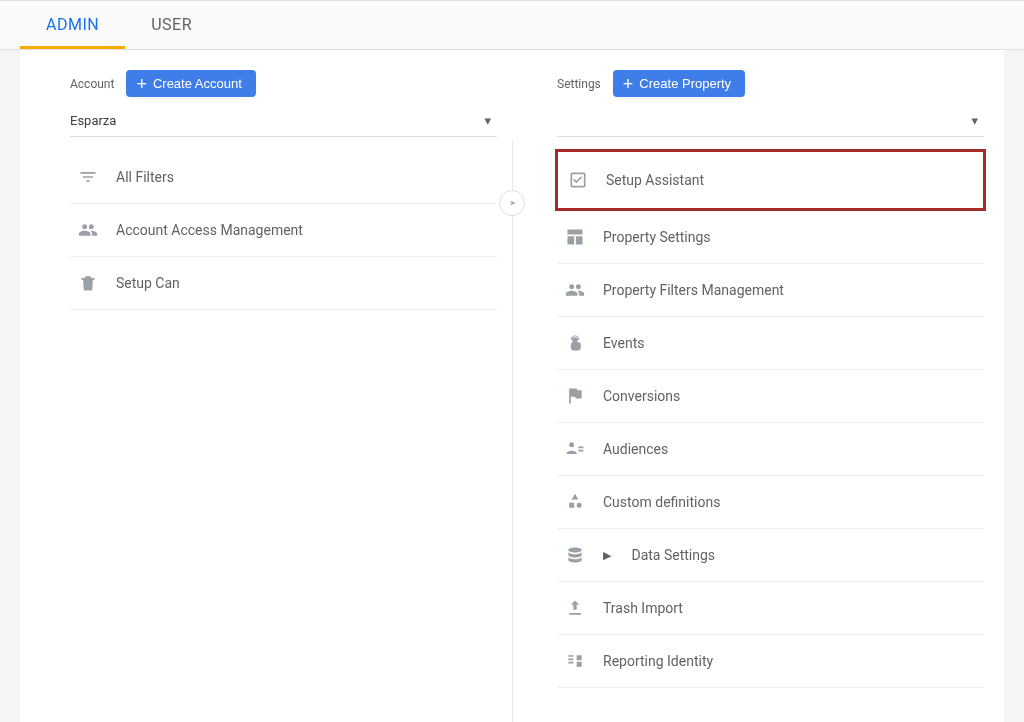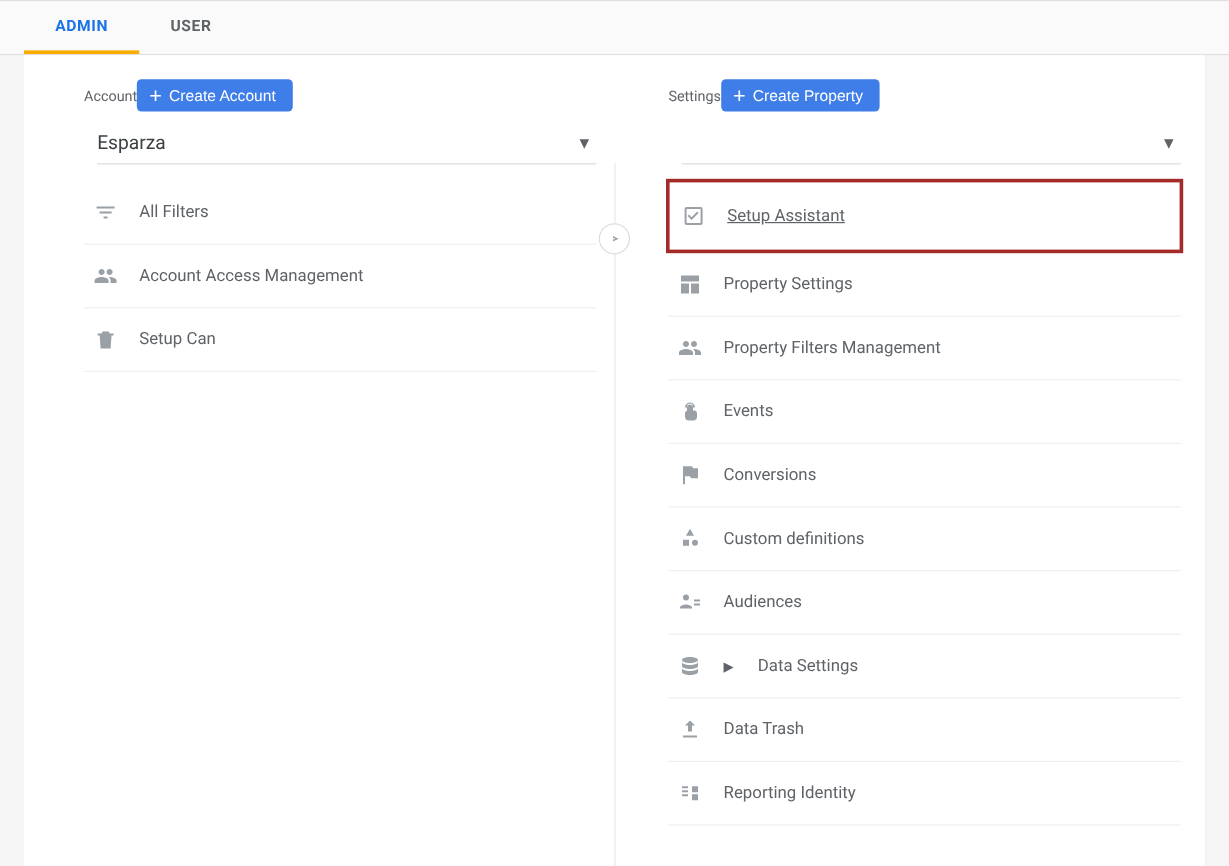--- a/index.html
+++ b/index.html
@@ -16,22 +16,22 @@
   }
   .tabs {
     display: flex;
     border-bottom: 1px solid #e0e0e0;
     border-top: 1px solid #e0e0e0;
     padding-left: 20px;
     background: #fafafa;
   }
   .tab {
     padding: 14px 26px 12px;
-    font-size: 13px;
-    font-weight: 700;
+    font-size: 16px;
+    font-weight: 400;
     letter-spacing: 0.5px;
     color: #5f6368;
     cursor: pointer;
   }
   .tab.active {
     color: #1a73e8;
     border-bottom: 3px solid #f9ab00;
   }
   .content {
     background: #fff;
@@ -69,20 +69,21 @@
     border: 1px solid #dadce0;
     display: flex;
     align-items: center;
     justify-content: center;
     z-index: 2;
   }
   .divider-circle svg { width: 14px; height: 14px; fill: #9aa0a6; }
   .header-row {
     display: flex;
     align-items: center;
+    gap: 12px;
     margin-bottom: 10px;
   }
   .header-label {
     font-size: 12px;
     color: #5f6368;
   }
   .create-btn {
     background: #3f7ee8;
     color: #fff;
     border: none;
@@ -99,25 +100,24 @@
     font-size: 18px;
     line-height: 14px;
     font-weight: 400;
   }
   .selector {
     display: flex;
     justify-content: space-between;
     align-items: center;
     border-bottom: 1px solid #dadce0;
     padding: 6px 6px 8px 0;
-    font-size: 16px;
+    font-size: 13px;
     color: #3c4043;
     cursor: pointer;
     margin-bottom: 14px;
-    margin-left: 11px;
   }
   .selector .caret { color: #5f6368; }
   .menu-list { }
   .menu-item {
     display: flex;
     align-items: center;
     gap: 16px;
     padding: 14px 10px 14px 6px;
     border-bottom: 1px solid #eeeeee;
     cursor: pointer;
@@ -135,21 +135,21 @@
   .menu-item .expand-caret {
     font-size: 11px;
     color: #5f6368;
     margin-right: 4px;
   }
   .highlight-box {
     border: 3px solid #a52a2a;
     padding: 2px;
     margin: -2px -2px 0 -2px;
   }
-  .highlight-box .menu-item { border-bottom: none; text-decoration: underline; }
+  .highlight-box .menu-item { border-bottom: none; }
 </style>
 </head>
 <body>
 
 <div class="page">
   <div class="tabs">
     <div class="tab active">ADMIN</div>
     <div class="tab">USER</div>
   </div>
 
@@ -254,49 +254,49 @@
           <span class="icon-slot">
             <svg viewBox="0 0 24 24">
                 <path d="M5 3h9l1 2h5v10h-7l-1-2H7v8H5z"></path>
               </svg>
           </span>
           <span>Conversions</span>
         </div>
         <div class="menu-item">
           <span class="icon-slot">
             <svg viewBox="0 0 24 24">
+                <path d="M8 10a3 3 0 100-6 3 3 0 000 6zm-6 8v-1c0-2 4-3 6-3s6 1 6 3v1H2zm14-9h6v2h-6zm0 4h6v2h-6z"></path>
+              </svg>
+          </span>
+          <span>Audiences</span>
+        </div>
+        <div class="menu-item">
+          <span class="icon-slot">
+            <svg viewBox="0 0 24 24">
                 <path d="M12 2l4 7H8l4-7zM5 13h6v6H5zM17 13a3 3 0 110 6 3 3 0 010-6z"></path>
               </svg>
           </span>
           <span>Custom definitions</span>
-        </div>
-        <div class="menu-item">
-          <span class="icon-slot">
-            <svg viewBox="0 0 24 24">
-                <path d="M8 10a3 3 0 100-6 3 3 0 000 6zm-6 8v-1c0-2 4-3 6-3s6 1 6 3v1H2zm14-9h6v2h-6zm0 4h6v2h-6z"></path>
-              </svg>
-          </span>
-          <span>Audiences</span>
         </div>
         <div class="menu-item">
           <span class="icon-slot">
             <svg viewBox="0 0 24 24">
                 <path d="M12 3c4.42 0 8 1.34 8 3s-3.58 3-8 3-8-1.34-8-3 3.58-3 8-3zm0 8c4.42 0 8-1.34 8-3v4c0 1.66-3.58 3-8 3s-8-1.34-8-3V8c0 1.66 3.58 3 8 3zm0 6c4.42 0 8-1.34 8-3v4c0 1.66-3.58 3-8 3s-8-1.34-8-3v-4c0 1.66 3.58 3 8 3z"></path>
               </svg>
           </span>
           <span class="expand-caret">▶</span>
           <span>Data Settings</span>
         </div>
         <div class="menu-item">
           <span class="icon-slot">
             <svg viewBox="0 0 24 24">
                 <path d="M12 3l5 5h-3v6h-4V8H7l5-5zM5 18h14v2H5z"></path>
               </svg>
           </span>
-          <span>Data Trash</span>
+          <span>Trash Import</span>
         </div>
         <div class="menu-item">
           <span class="icon-slot">
             <svg viewBox="0 0 24 24">
                 <path d="M4 5h6v2H4zM4 9h6v2H4zM4 13h6v2H4zM14 5h6v6h-6zM14 13h6v6h-6z"></path>
               </svg>
           </span>
           <span>Reporting Identity</span>
         </div>
 

